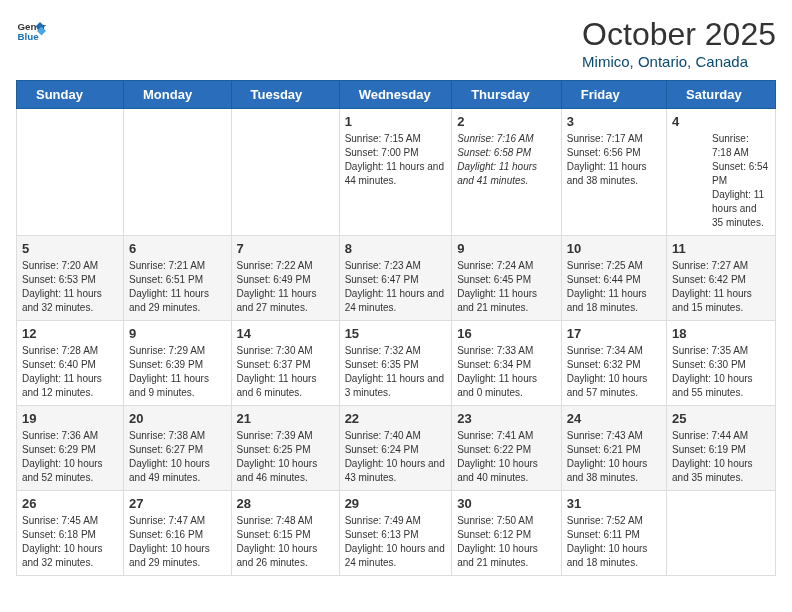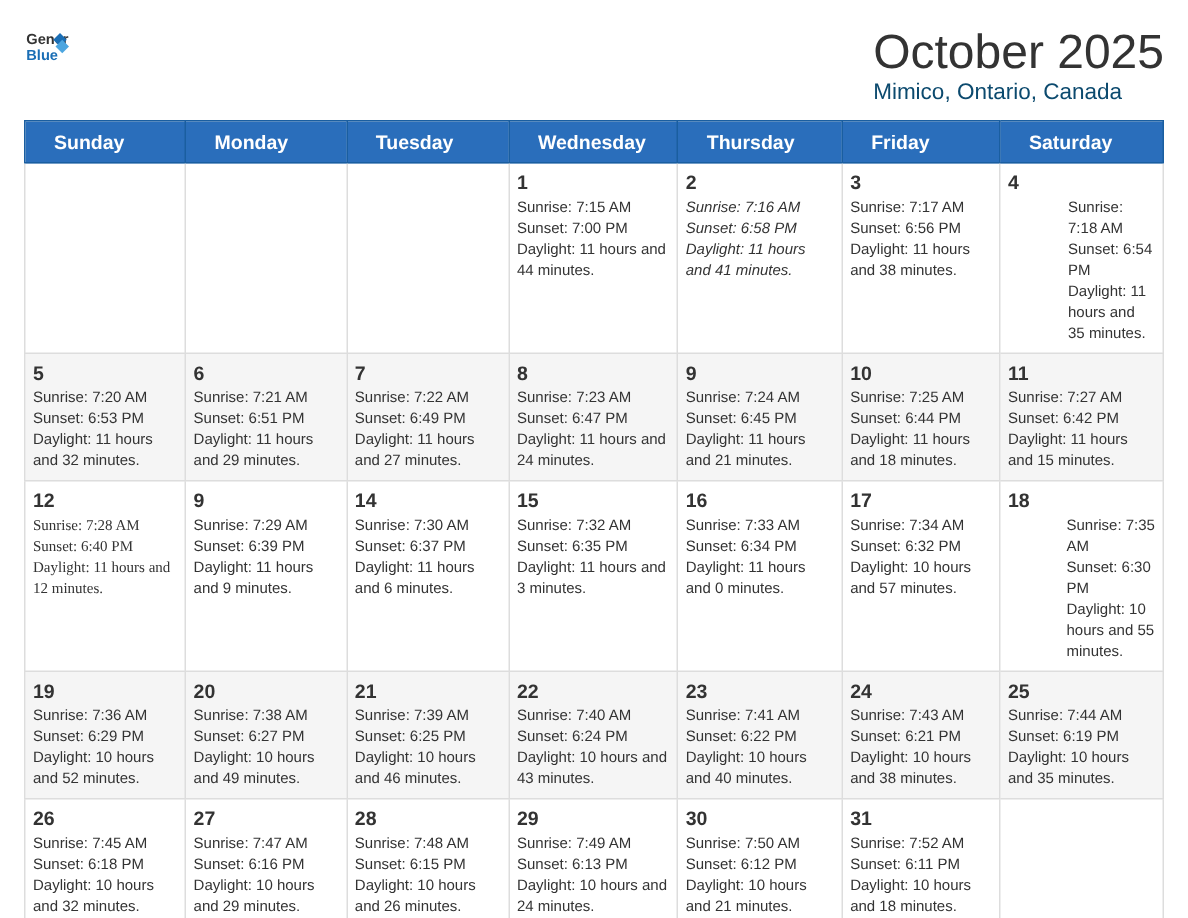--- a/index.html
+++ b/index.html
@@ -180,21 +180,21 @@
         <td>
           <div class="day-number">11</div>
           <div class="day-info" style="white-space: pre-line;">Sunrise: 7:27 AM
 Sunset: 6:42 PM
 Daylight: 11 hours and 15 minutes.</div>
         </td>
       </tr>
       <tr>
         <td>
           <div class="day-number">12</div>
-          <div class="day-info" style="white-space: pre-line; font-family: Liberation Serif, serif;">Sunrise: 7:28 AM
+          <div class="day-info" style="white-space: pre-line;">Sunrise: 7:28 AM
 Sunset: 6:40 PM
 Daylight: 11 hours and 12 minutes.</div>
         </td>
         <td>
           <div class="day-number">9</div>
           <div class="day-info" style="white-space: pre-line;">Sunrise: 7:29 AM
 Sunset: 6:39 PM
 Daylight: 11 hours and 9 minutes.</div>
         </td>
         <td>
@@ -216,21 +216,21 @@
 Daylight: 11 hours and 0 minutes.</div>
         </td>
         <td>
           <div class="day-number">17</div>
           <div class="day-info" style="white-space: pre-line;">Sunrise: 7:34 AM
 Sunset: 6:32 PM
 Daylight: 10 hours and 57 minutes.</div>
         </td>
         <td>
           <div class="day-number">18</div>
-          <div class="day-info" style="white-space: pre-line; margin-left: 39px;">Sunrise: 7:35 AM
+          <div class="day-info" style="white-space: pre-line;">Sunrise: 7:35 AM
 Sunset: 6:30 PM
 Daylight: 10 hours and 55 minutes.</div>
         </td>
       </tr>
       <tr>
         <td>
           <div class="day-number">19</div>
           <div class="day-info" style="white-space: pre-line;">Sunrise: 7:36 AM
 Sunset: 6:29 PM
 Daylight: 10 hours and 52 minutes.</div>

